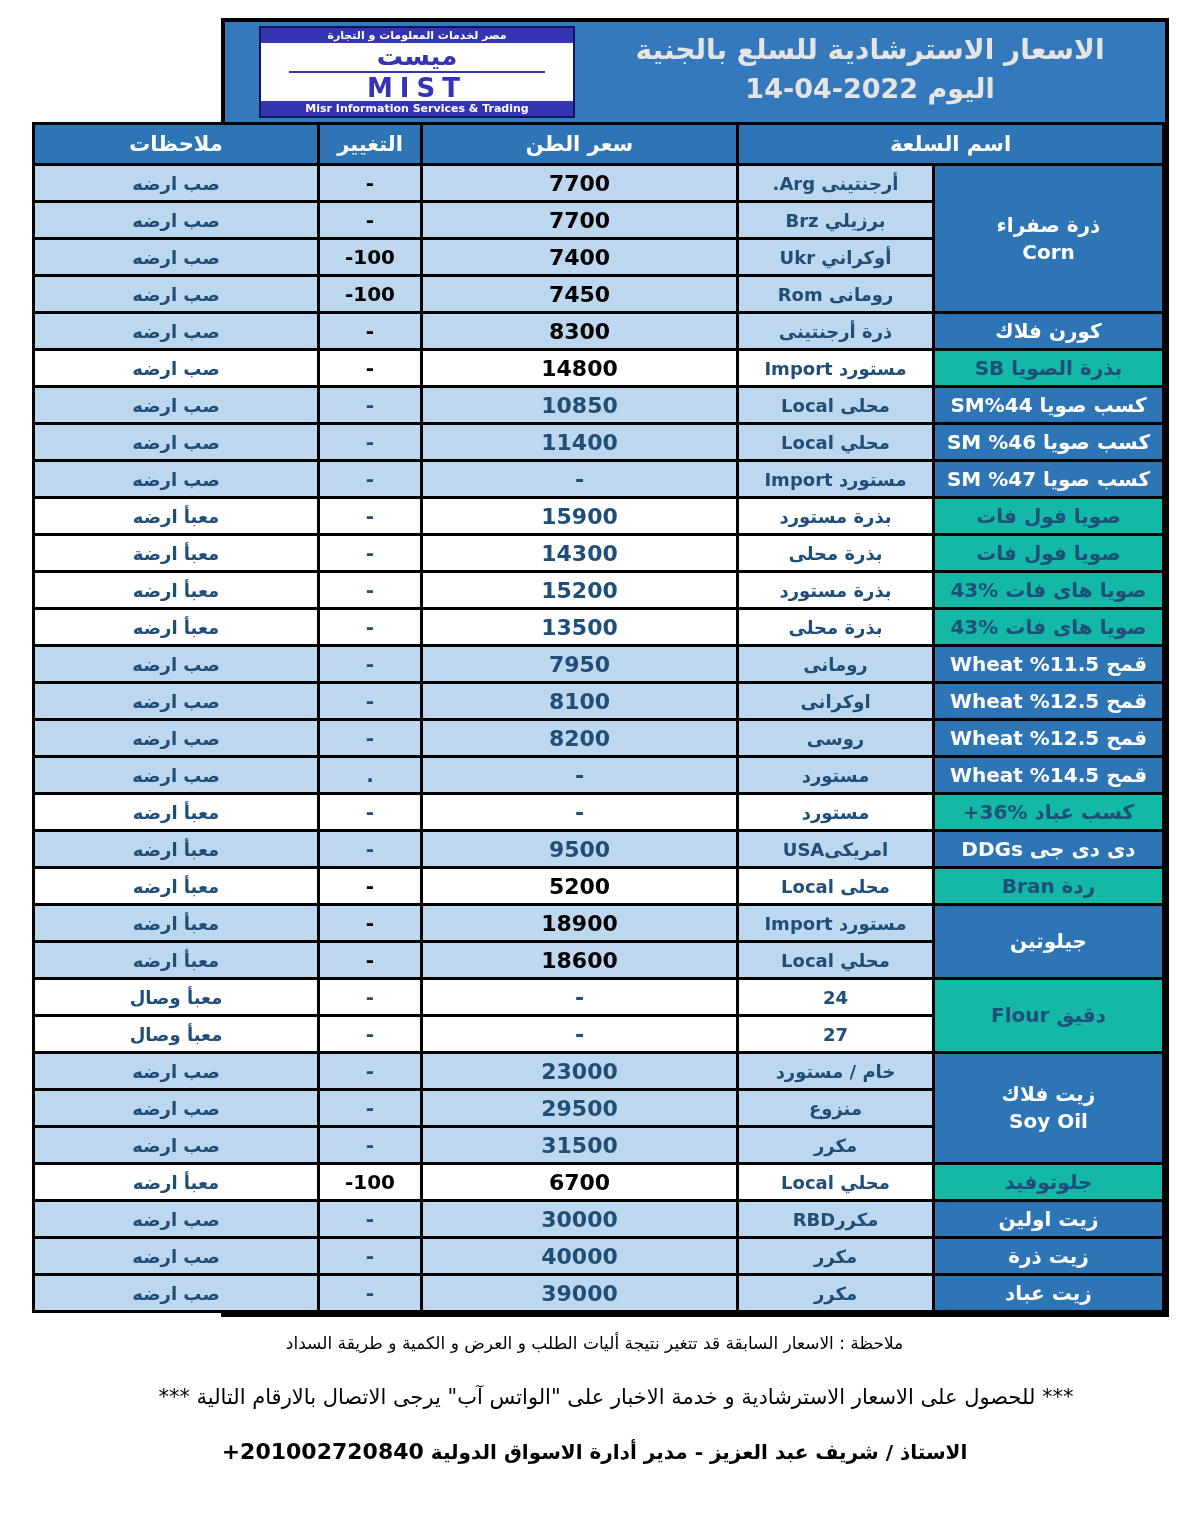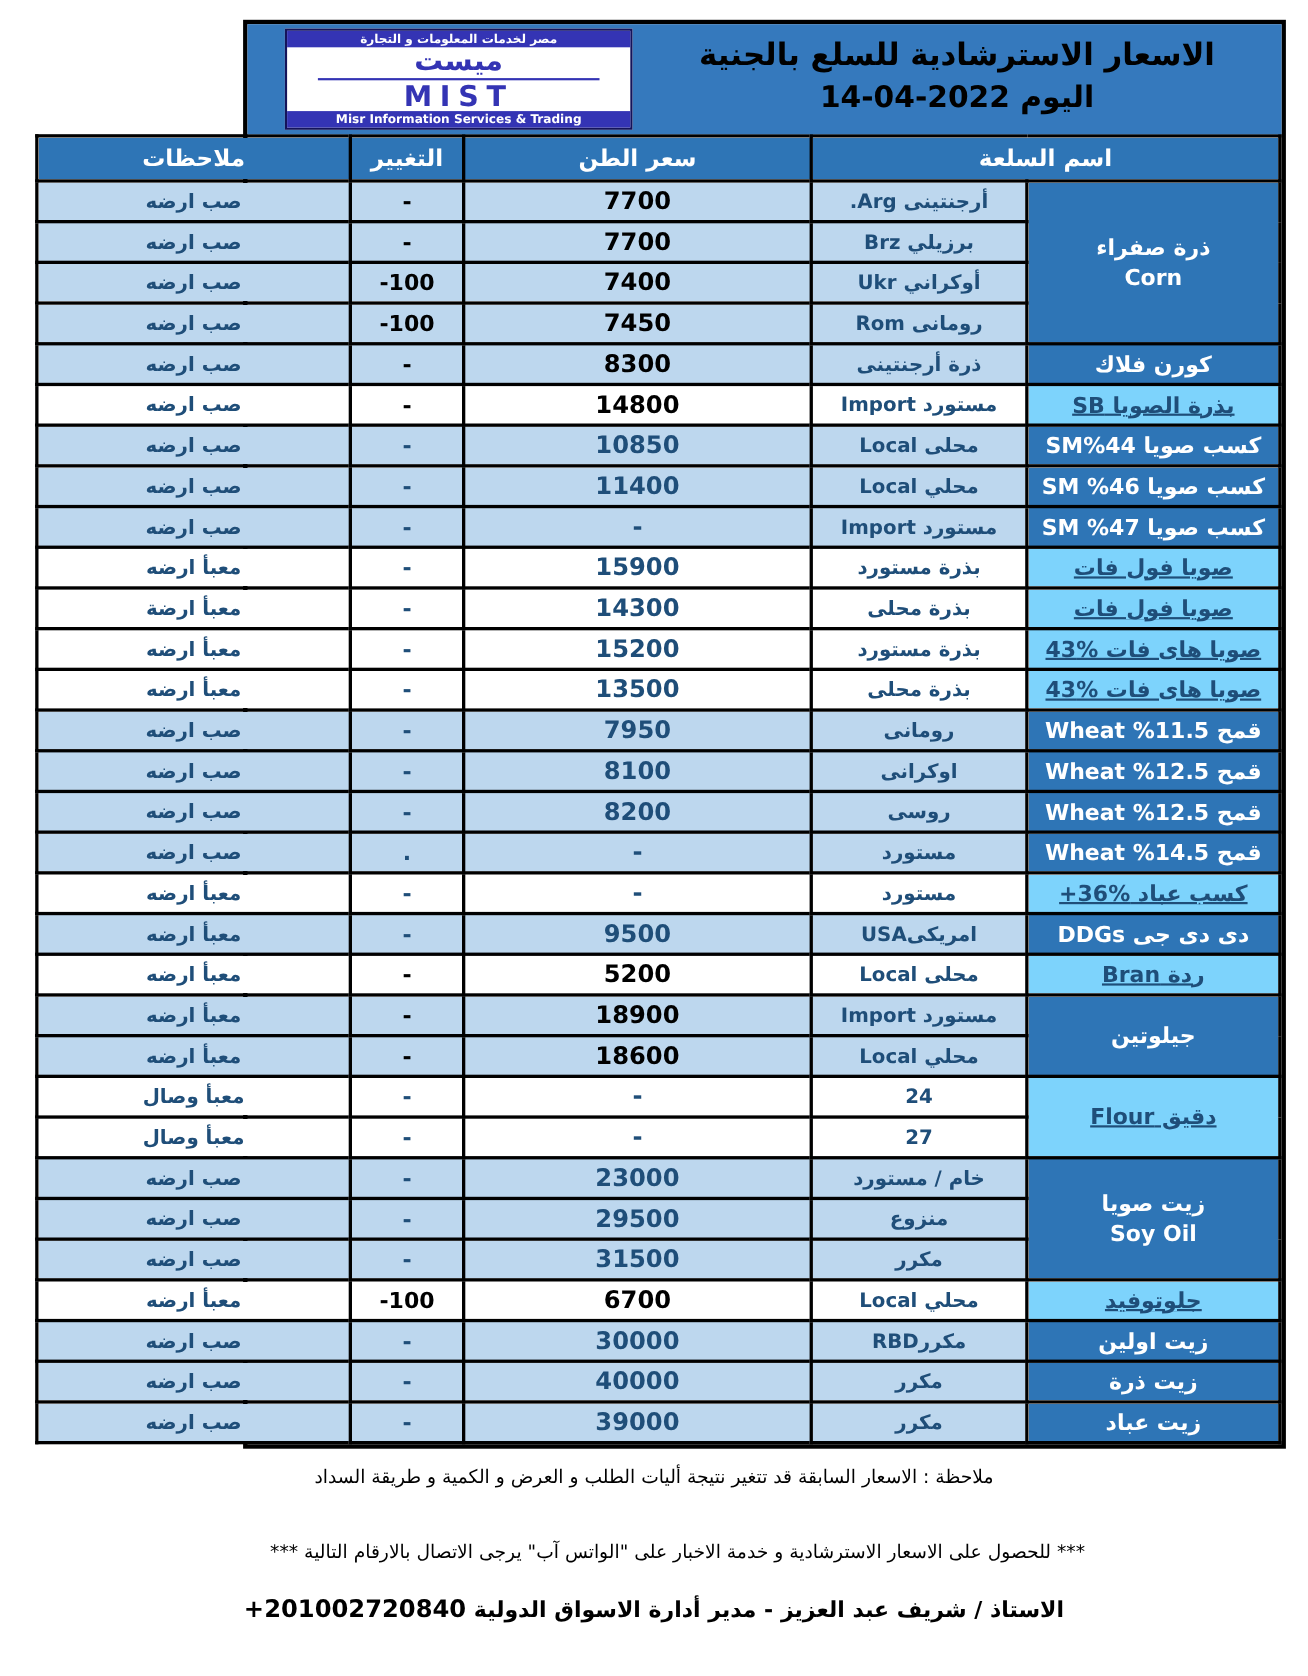--- a/index.html
+++ b/index.html
@@ -8,44 +8,44 @@
   
   .topband{direction:ltr;position:relative;height:100px;background:#3579BD;}
   .logo{position:absolute;left:34px;top:4px;width:316px;height:92px;background:#fff;
     border:2px solid #14145a;box-sizing:border-box;display:flex;flex-direction:column;}
   .logo-bar{background:#3434B4;color:#fff;font-size:11px;font-weight:bold;text-align:center;
     padding:1px 0;line-height:1.2;}
   .logo-mid{flex:1;display:flex;flex-direction:column;justify-content:flex-start;align-items:center;color:#3434B4;}
   .logo-ar{font-size:26px;font-weight:900;line-height:1;letter-spacing:2px;}
   .logo-rule{width:82%;border-bottom:2px solid #3434B4;margin:2px 0;}
   .logo-en{font-size:26px;font-weight:900;line-height:1;letter-spacing:7px;}
-  .titles{direction:rtl;margin-left:350px;text-align:center;color:#000000;padding-top:8px;}
+  .titles{direction:rtl;margin-left:350px;text-align:center;color:#e5e5e5;padding-top:8px;}
   .title-1{font-size:28px;font-weight:bold;line-height:1.4;}
   .title-2{font-size:27px;font-weight:bold;line-height:1.5;}
   
   table{border-collapse:collapse;table-layout:fixed;width:100%;}
   col.c-grp{width:230px}col.c-var{width:196px}col.c-prc{width:316px}col.c-chg{width:103px}col.c-not{width:285px}
   th,td{border:3px solid #000;text-align:center;vertical-align:middle;font-weight:bold;
     overflow:hidden;padding:0 2px;}
   thead th{background:#2E75B6;color:#fff;font-size:21px;height:38px;text-align:center;}
   tbody td{height:34px;color:#1F4E79;}
   tr.lb td{background:#BDD7EE;}
   tr.wh td{background:#fff;}
   td.v{font-size:18px;}
   td.n{font-size:18px;}
   td.p{font-size:22px;direction:ltr;}
   td.c{font-size:20px;direction:ltr;}
   td.k{color:#000;}
   td.g{font-size:20px;white-space:pre-line;line-height:1.35;}
   tr td.gb{background:#2E75B6;color:#fff;}
-  tr td.gw{background:#7dd3fc;color:#1F4E79;text-decoration:underline;}
+  tr td.gw{background:#14b8a6;color:#1F4E79;}
   
   .footer{width:1189px;text-align:center;color:#000;}
   .f1{margin-top:16px;font-size:17px;}
-  .f2{margin-top:48px;font-size:17px;padding-left:43px;}
+  .f2{margin-top:32px;font-size:21px;padding-left:43px;}
   .f3{margin-top:30px;font-size:20px;font-weight:bold;}
   .f4{margin-top:24px;font-size:20px;font-weight:bold;}
   .phone{font-weight:900;font-size:22px;}
 </style>
 </head>
 <body>
 
 <div class="doc">
   <div class="topband">
     <div class="logo">
@@ -238,21 +238,21 @@
         <td class="c">-</td>
         <td class="n">معبأ وصال</td>
       </tr>
       <tr class="wh">
         <td class="v">27</td>
         <td class="p">-</td>
         <td class="c">-</td>
         <td class="n">معبأ وصال</td>
       </tr>
       <tr class="lb">
-        <td class="g gb" rowspan="3">زيت صويا
+        <td class="g gb" rowspan="3">زيت فلاك
 Soy Oil</td>
         <td class="v">خام / مستورد</td>
         <td class="p">23000</td>
         <td class="c">-</td>
         <td class="n">صب ارضه</td>
       </tr>
       <tr class="lb">
         <td class="v">منزوع</td>
         <td class="p">29500</td>
         <td class="c">-</td>

